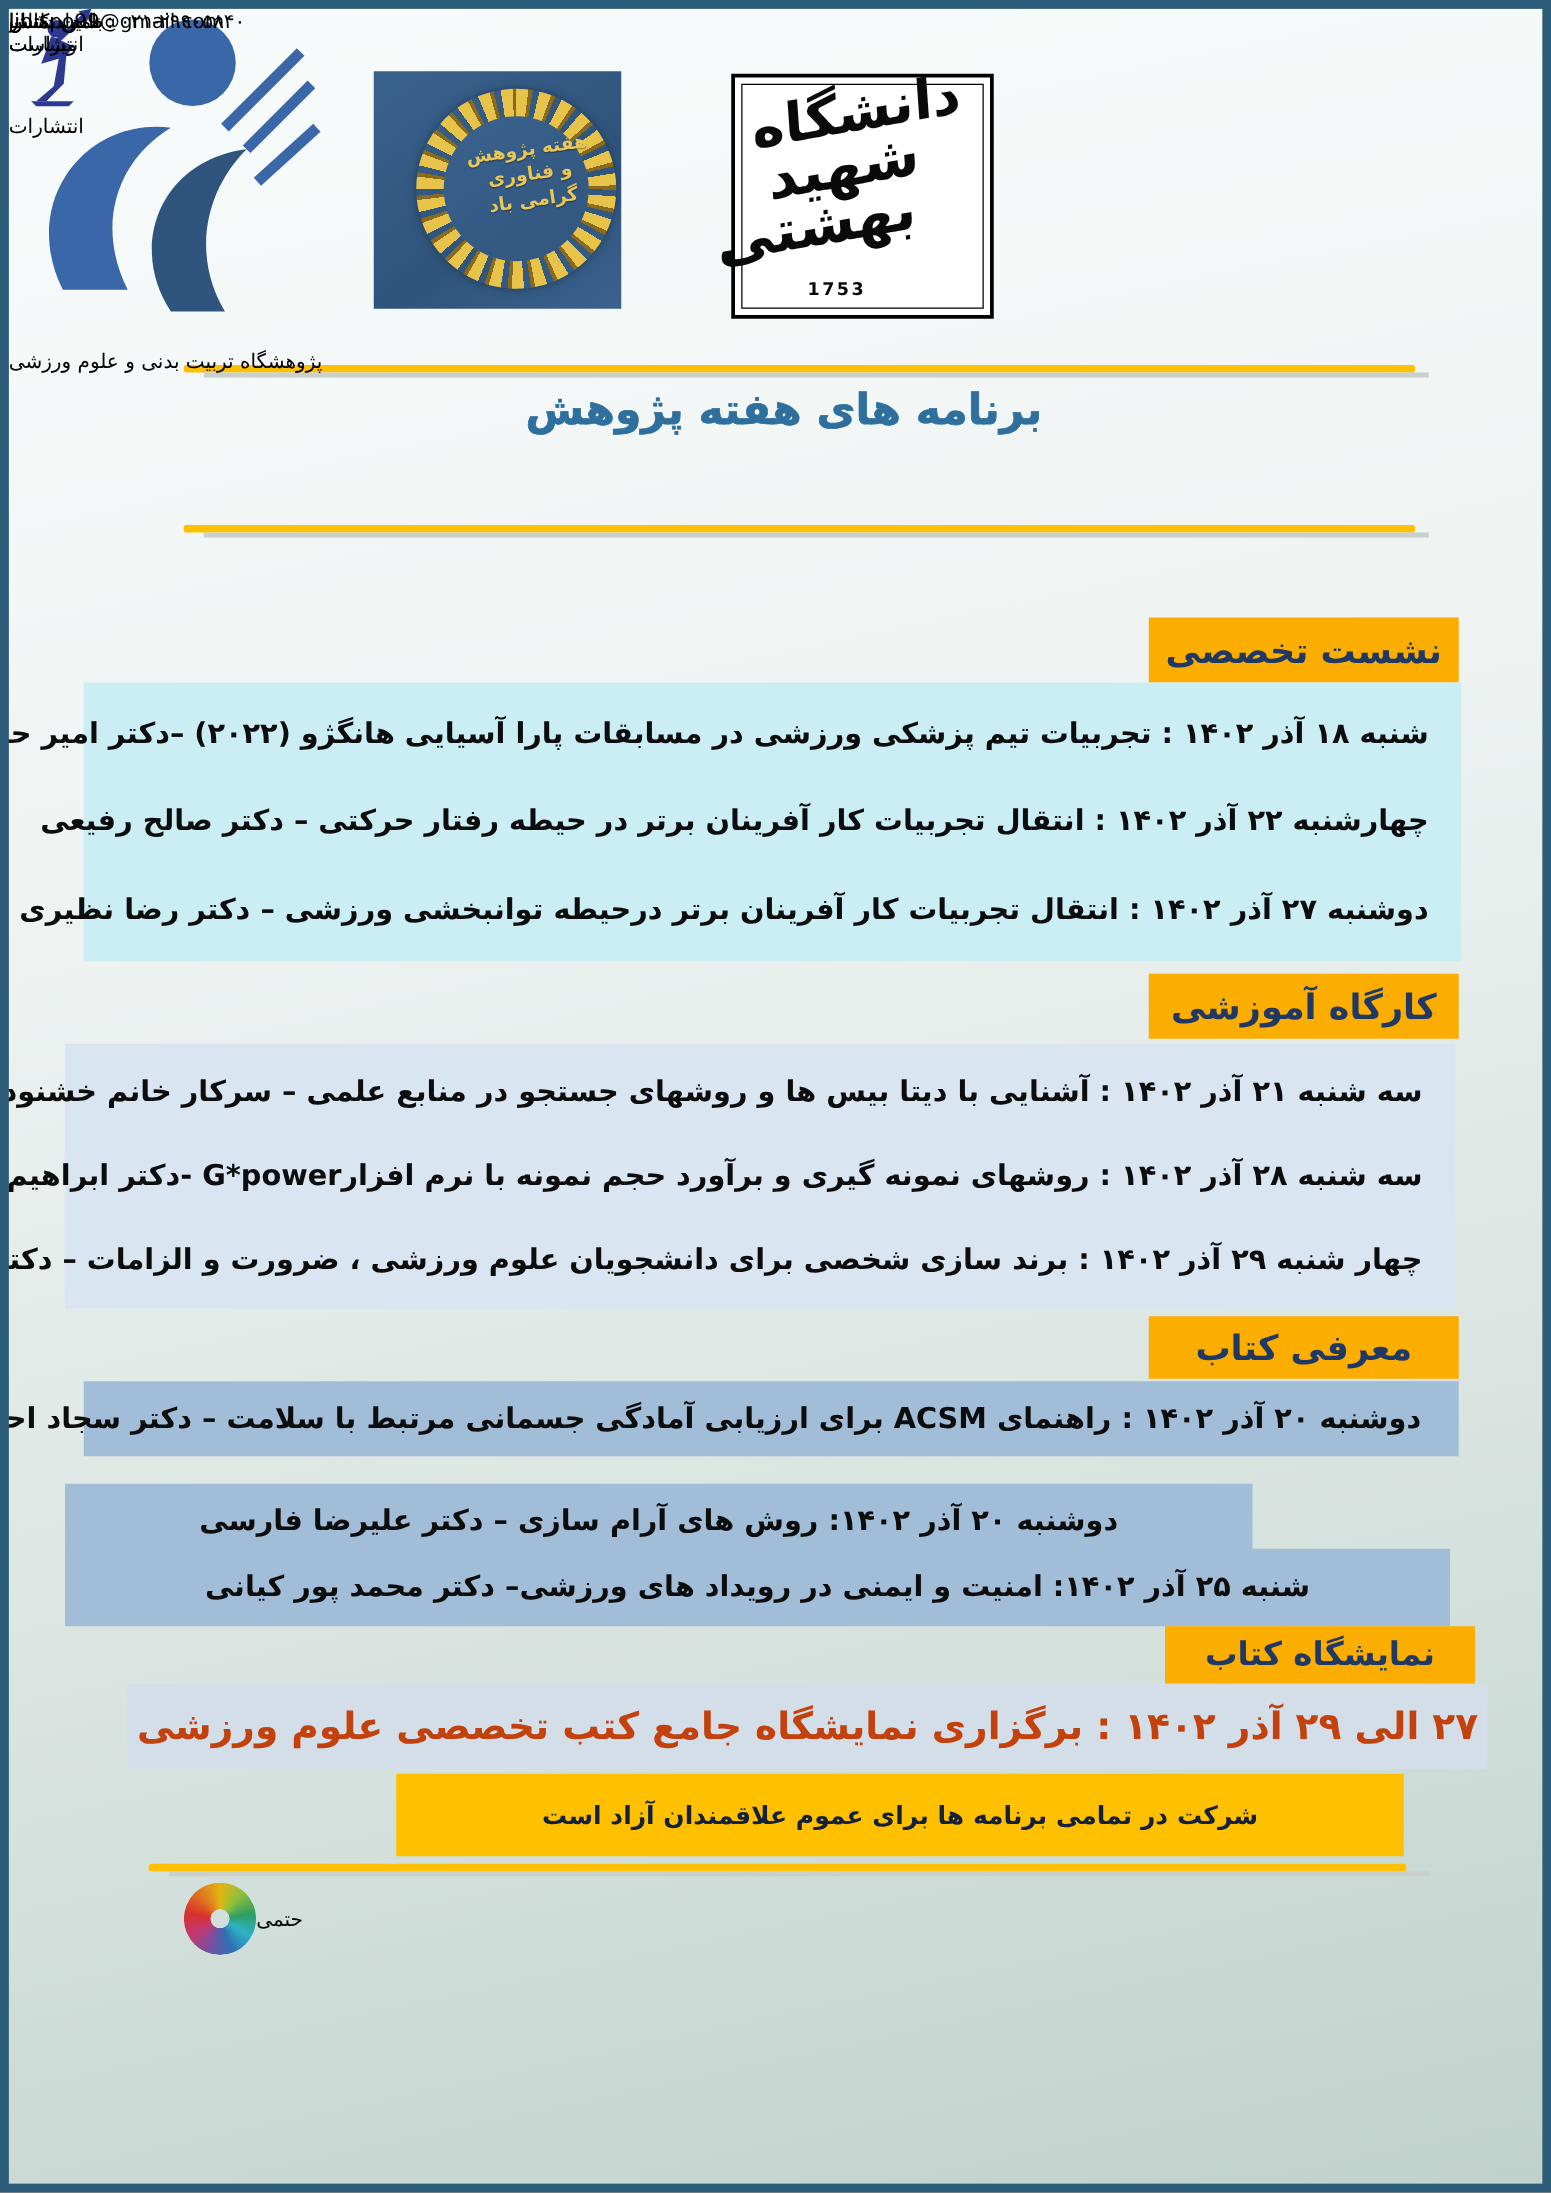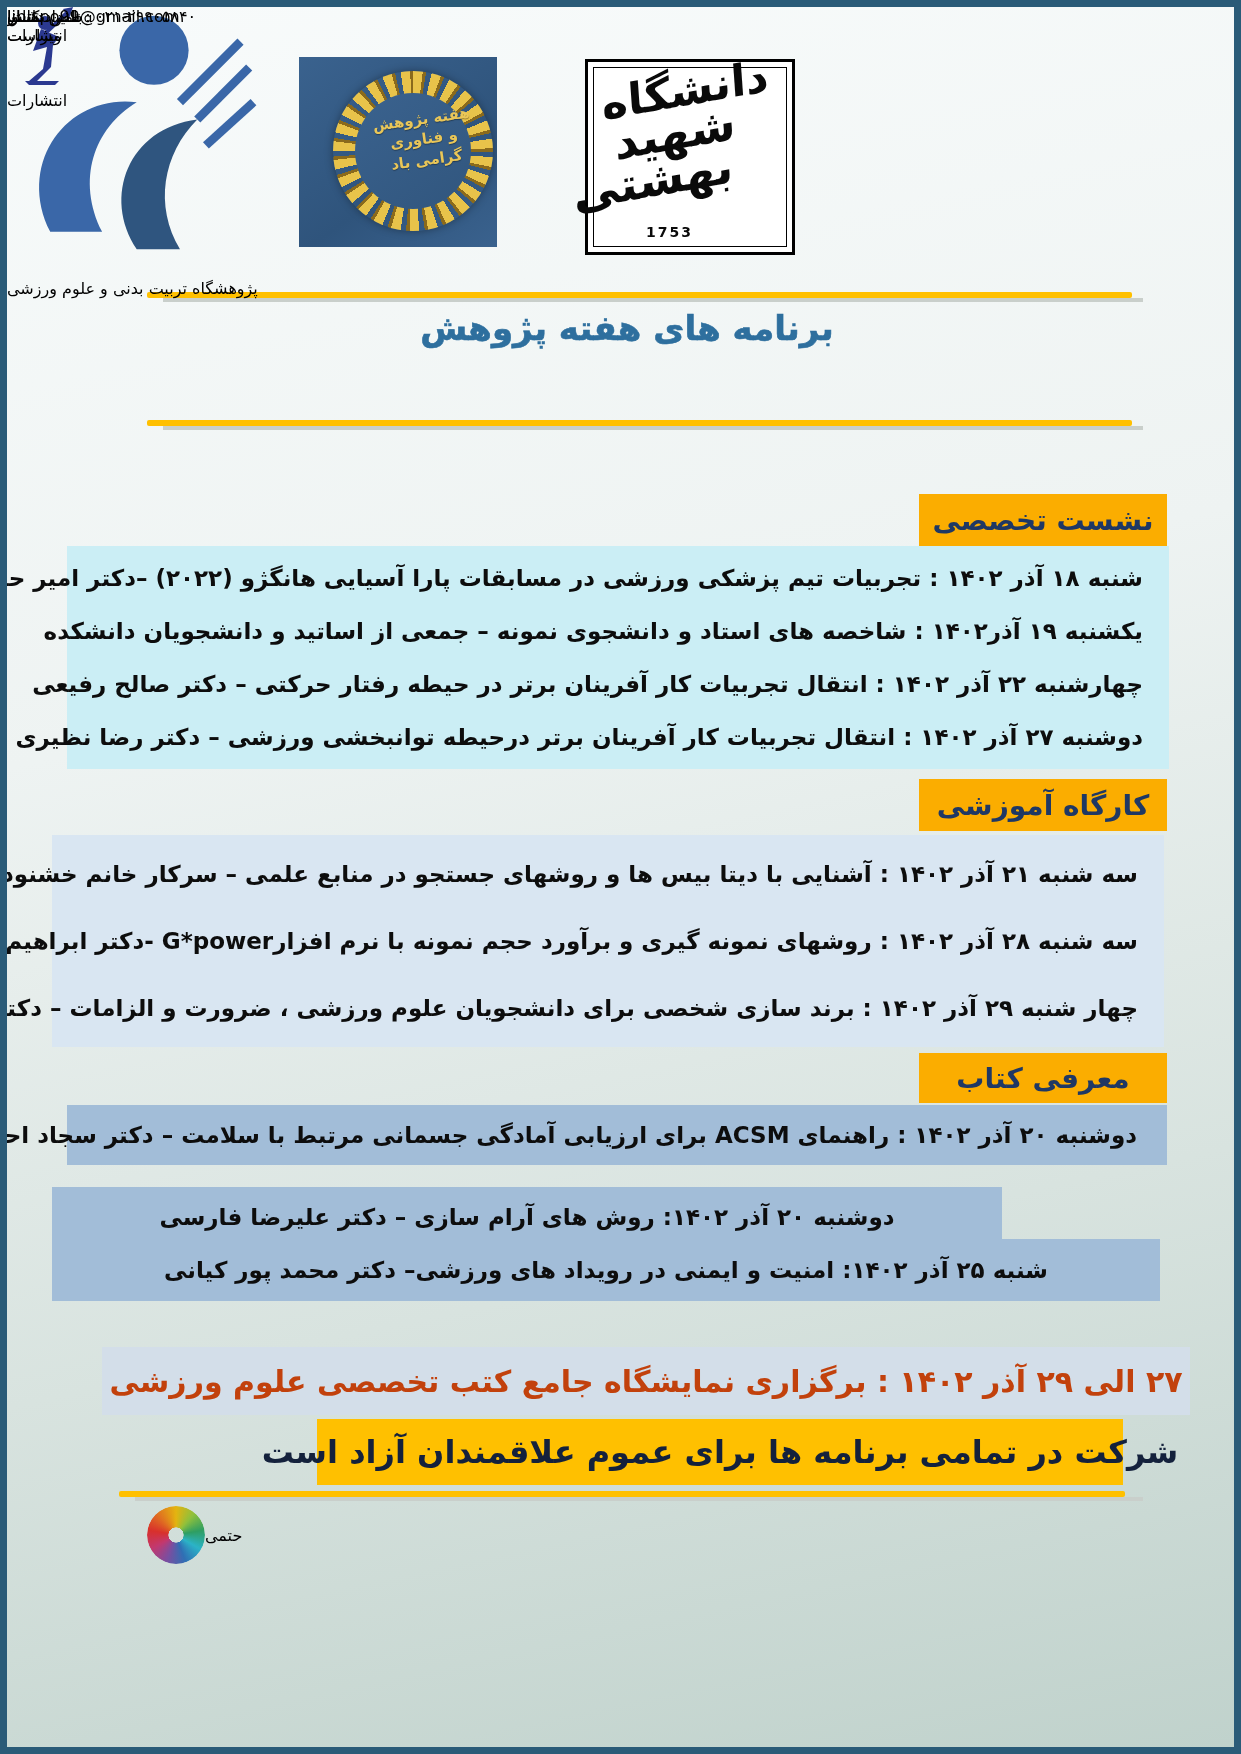--- a/index.html
+++ b/index.html
@@ -42,21 +42,21 @@
     text-align:center;direction:rtl;display:flex;align-items:center;justify-content:center;margin-left:40px;}
   
   .evblock{direction:rtl;color:#0d0d0d;font-weight:bold;font-size:23px;
     display:flex;flex-direction:column;justify-content:space-around;
     padding:6px 26px;box-sizing:border-box;}
   .evline{white-space:nowrap;}
   .rowblock{direction:rtl;color:#0d0d0d;font-weight:bold;font-size:23px;
     display:flex;align-items:center;padding:0 30px;box-sizing:border-box;white-space:nowrap;}
   .bigline{direction:rtl;color:#c2410c;font-weight:bold;font-size:30px;
     display:flex;align-items:center;justify-content:center;box-sizing:border-box;white-space:nowrap;}
-  .banner{background:#FFC000;color:#14213C;font-weight:bold;font-size:32px;direction:rtl;
+  .banner{background:#FFC000;color:#14213C;font-weight:bold;font-size:20px;direction:rtl;
     display:flex;align-items:center;justify-content:center;white-space:nowrap;}
   
   .hatmi{left:140px;top:1492px;width:196px;height:72px;display:flex;align-items:center;direction:ltr;}
   .flower{width:58px;height:58px;border-radius:50%;
     background:conic-gradient(#e4b410,#8fc03c,#2e9e62,#2bb3c7,#2f6fb4,#7a4ea0,#c2386f,#d8302c,#e07320,#e4b410);
     -webkit-mask:radial-gradient(circle,transparent 0 18%,#000 19% 100%);
     mask:radial-gradient(circle,transparent 0 18%,#000 19% 100%);
     clip-path:polygon(50% 0,61% 9%,75% 5%,81% 17%,95% 18%,95% 31%,100% 41%,95% 55%,99% 68%,88% 76%,87% 90%,73% 91%,65% 100%,50% 95%,35% 100%,27% 91%,13% 90%,12% 76%,1% 68%,5% 55%,0 41%,5% 31%,5% 18%,19% 17%,25% 5%,39% 9%;}
   .hatmi-word{font-size:54px;font-weight:bold;color:#2BA9BE;letter-spacing:-2px;margin-left:6px;line-height:64px;}
   .penfig{left:366px;top:1472px;width:88px;height:104px;background:#fcfcfa;display:flex;flex-direction:column;align-items:center;justify-content:flex-end;}
@@ -132,37 +132,37 @@
   <div class="abs title">
     <div class="t1">برنامه های هفته پژوهش</div>
   </div>
 
   <div class="abs yline" style="left:140px;top:413px;width:985px;"></div>
   <div class="abs gline" style="left:156px;top:419px;width:980px;"></div>
 
   <div class="abs sec-h" style="left:872px;top:487px;width:248px;height:52px;">نشست تخصصی</div>
   <div class="abs evblock" style="left:60px;top:539px;width:1102px;height:223px;background:#CBEEF5;">
     <div class="evline">شنبه ۱۸ آذر ۱۴۰۲ : تجربیات تیم پزشکی ورزشی در مسابقات پارا آسیایی هانگژو (۲۰۲۲) –دکتر امیر حسین براتی</div>
-    <div class="evline">یکشنبه ۱۹ آذر۱۴۰۲ : شاخصه های استاد و دانشجوی نمونه – جمعی از اساتید  و دانشجویان دانشکده</div>
     <div class="evline">چهارشنبه ۲۲ آذر ۱۴۰۲ :  انتقال تجربیات کار آفرینان برتر در حیطه رفتار حرکتی – دکتر صالح رفیعی</div>
     <div class="evline">دوشنبه ۲۷ آذر ۱۴۰۲ : انتقال تجربیات کار آفرینان برتر درحیطه توانبخشی ورزشی – دکتر رضا نظیری</div>
   </div>
 
   <div class="abs sec-h" style="left:872px;top:772px;width:248px;height:52px;">کارگاه آموزشی</div>
   <div class="abs evblock" style="left:45px;top:828px;width:1112px;height:212px;background:#D9E6F2;">
     <div class="evline">سه شنبه ۲۱ آذر ۱۴۰۲ : آشنایی با دیتا بیس ها و روشهای جستجو در منابع علمی – سرکار خانم خشنودی</div>
     <div class="evline">سه شنبه ۲۸ آذر ۱۴۰۲ : روشهای نمونه گیری و برآورد حجم نمونه با نرم افزارG*power -دکتر ابراهیم متشرعی</div>
     <div class="evline">چهار شنبه ۲۹ آذر ۱۴۰۲ :  برند سازی شخصی برای دانشجویان علوم ورزشی ، ضرورت و الزامات – دکتر علی افروزه</div>
   </div>
 
   <div class="abs sec-h" style="left:872px;top:1046px;width:248px;height:50px;text-align:center;">معرفی  کتاب</div>
   <div class="abs rowblock" style="left:60px;top:1098px;width:1100px;height:60px;background:#A2BDD8;">دوشنبه ۲۰ آذر ۱۴۰۲ : راهنمای ACSM  برای ارزیابی آمادگی جسمانی مرتبط با سلامت – دکتر سجاد احمدی زاد</div>
   <div class="abs rowblock" style="left:45px;top:1160px;width:950px;height:60px;background:#A2BDD8;justify-content:center;margin-top:20px;">دوشنبه ۲۰ آذر ۱۴۰۲:  روش های آرام سازی – دکتر علیرضا فارسی</div>
   <div class="abs rowblock" style="left:45px;top:1232px;width:1108px;height:62px;background:#A2BDD8;justify-content:center;">شنبه ۲۵ آذر ۱۴۰۲:  امنیت و ایمنی در رویداد های ورزشی– دکتر محمد پور کیانی</div>
 
+  <div class="abs sec-h" style="left:885px;top:1294px;width:248px;height:46px;font-size:26px;">نمایشگاه کتاب</div>
   <div class="abs bigline" style="left:95px;top:1340px;width:1088px;height:68px;background:#D3DEE9;">۲۷ الی ۲۹ آذر ۱۴۰۲ : برگزاری نمایشگاه جامع کتب تخصصی علوم ورزشی</div>
 
   <div class="abs banner" style="left:310px;top:1412px;width:806px;height:66px;">شرکت در تمامی  برنامه ها برای عموم علاقمندان آزاد است</div>
 
   <div class="abs yline" style="left:112px;top:1484px;width:1006px;"></div>
   <div class="abs gline" style="left:128px;top:1490px;width:1008px;"></div>
 
   <div class="abs hatmi">
     <div class="flower"></div>
     <div class="hatmi-word">حتمی</div>

